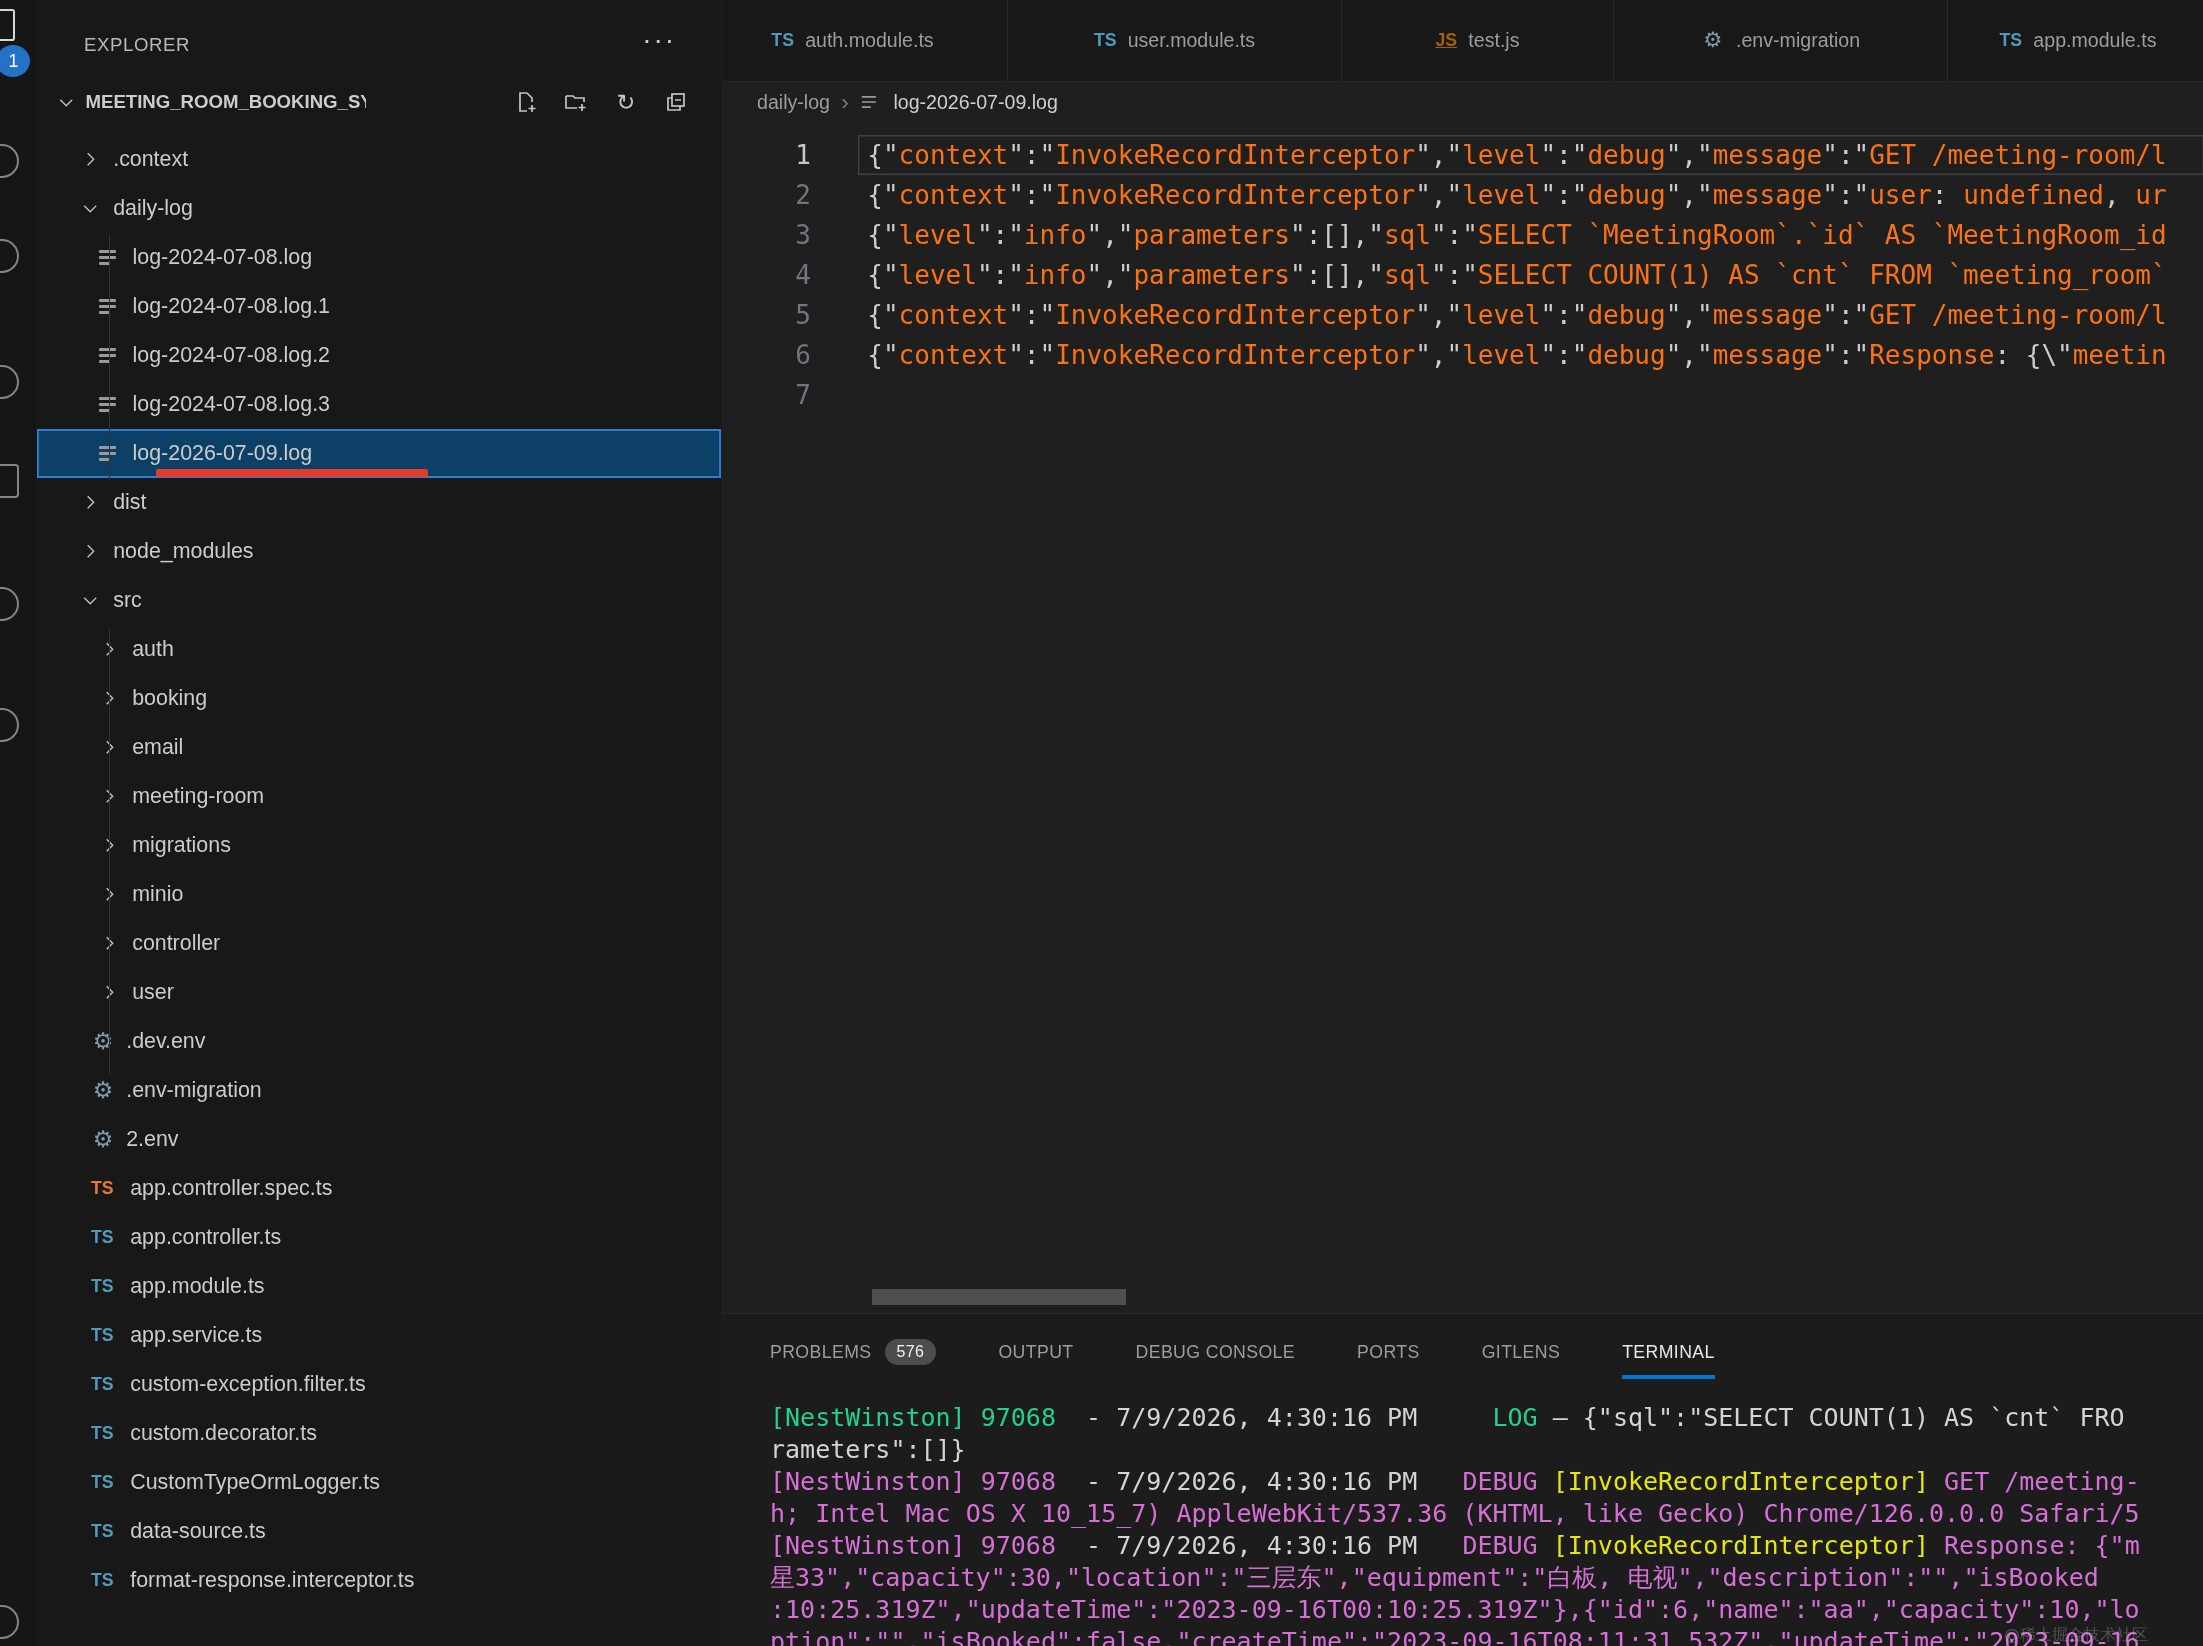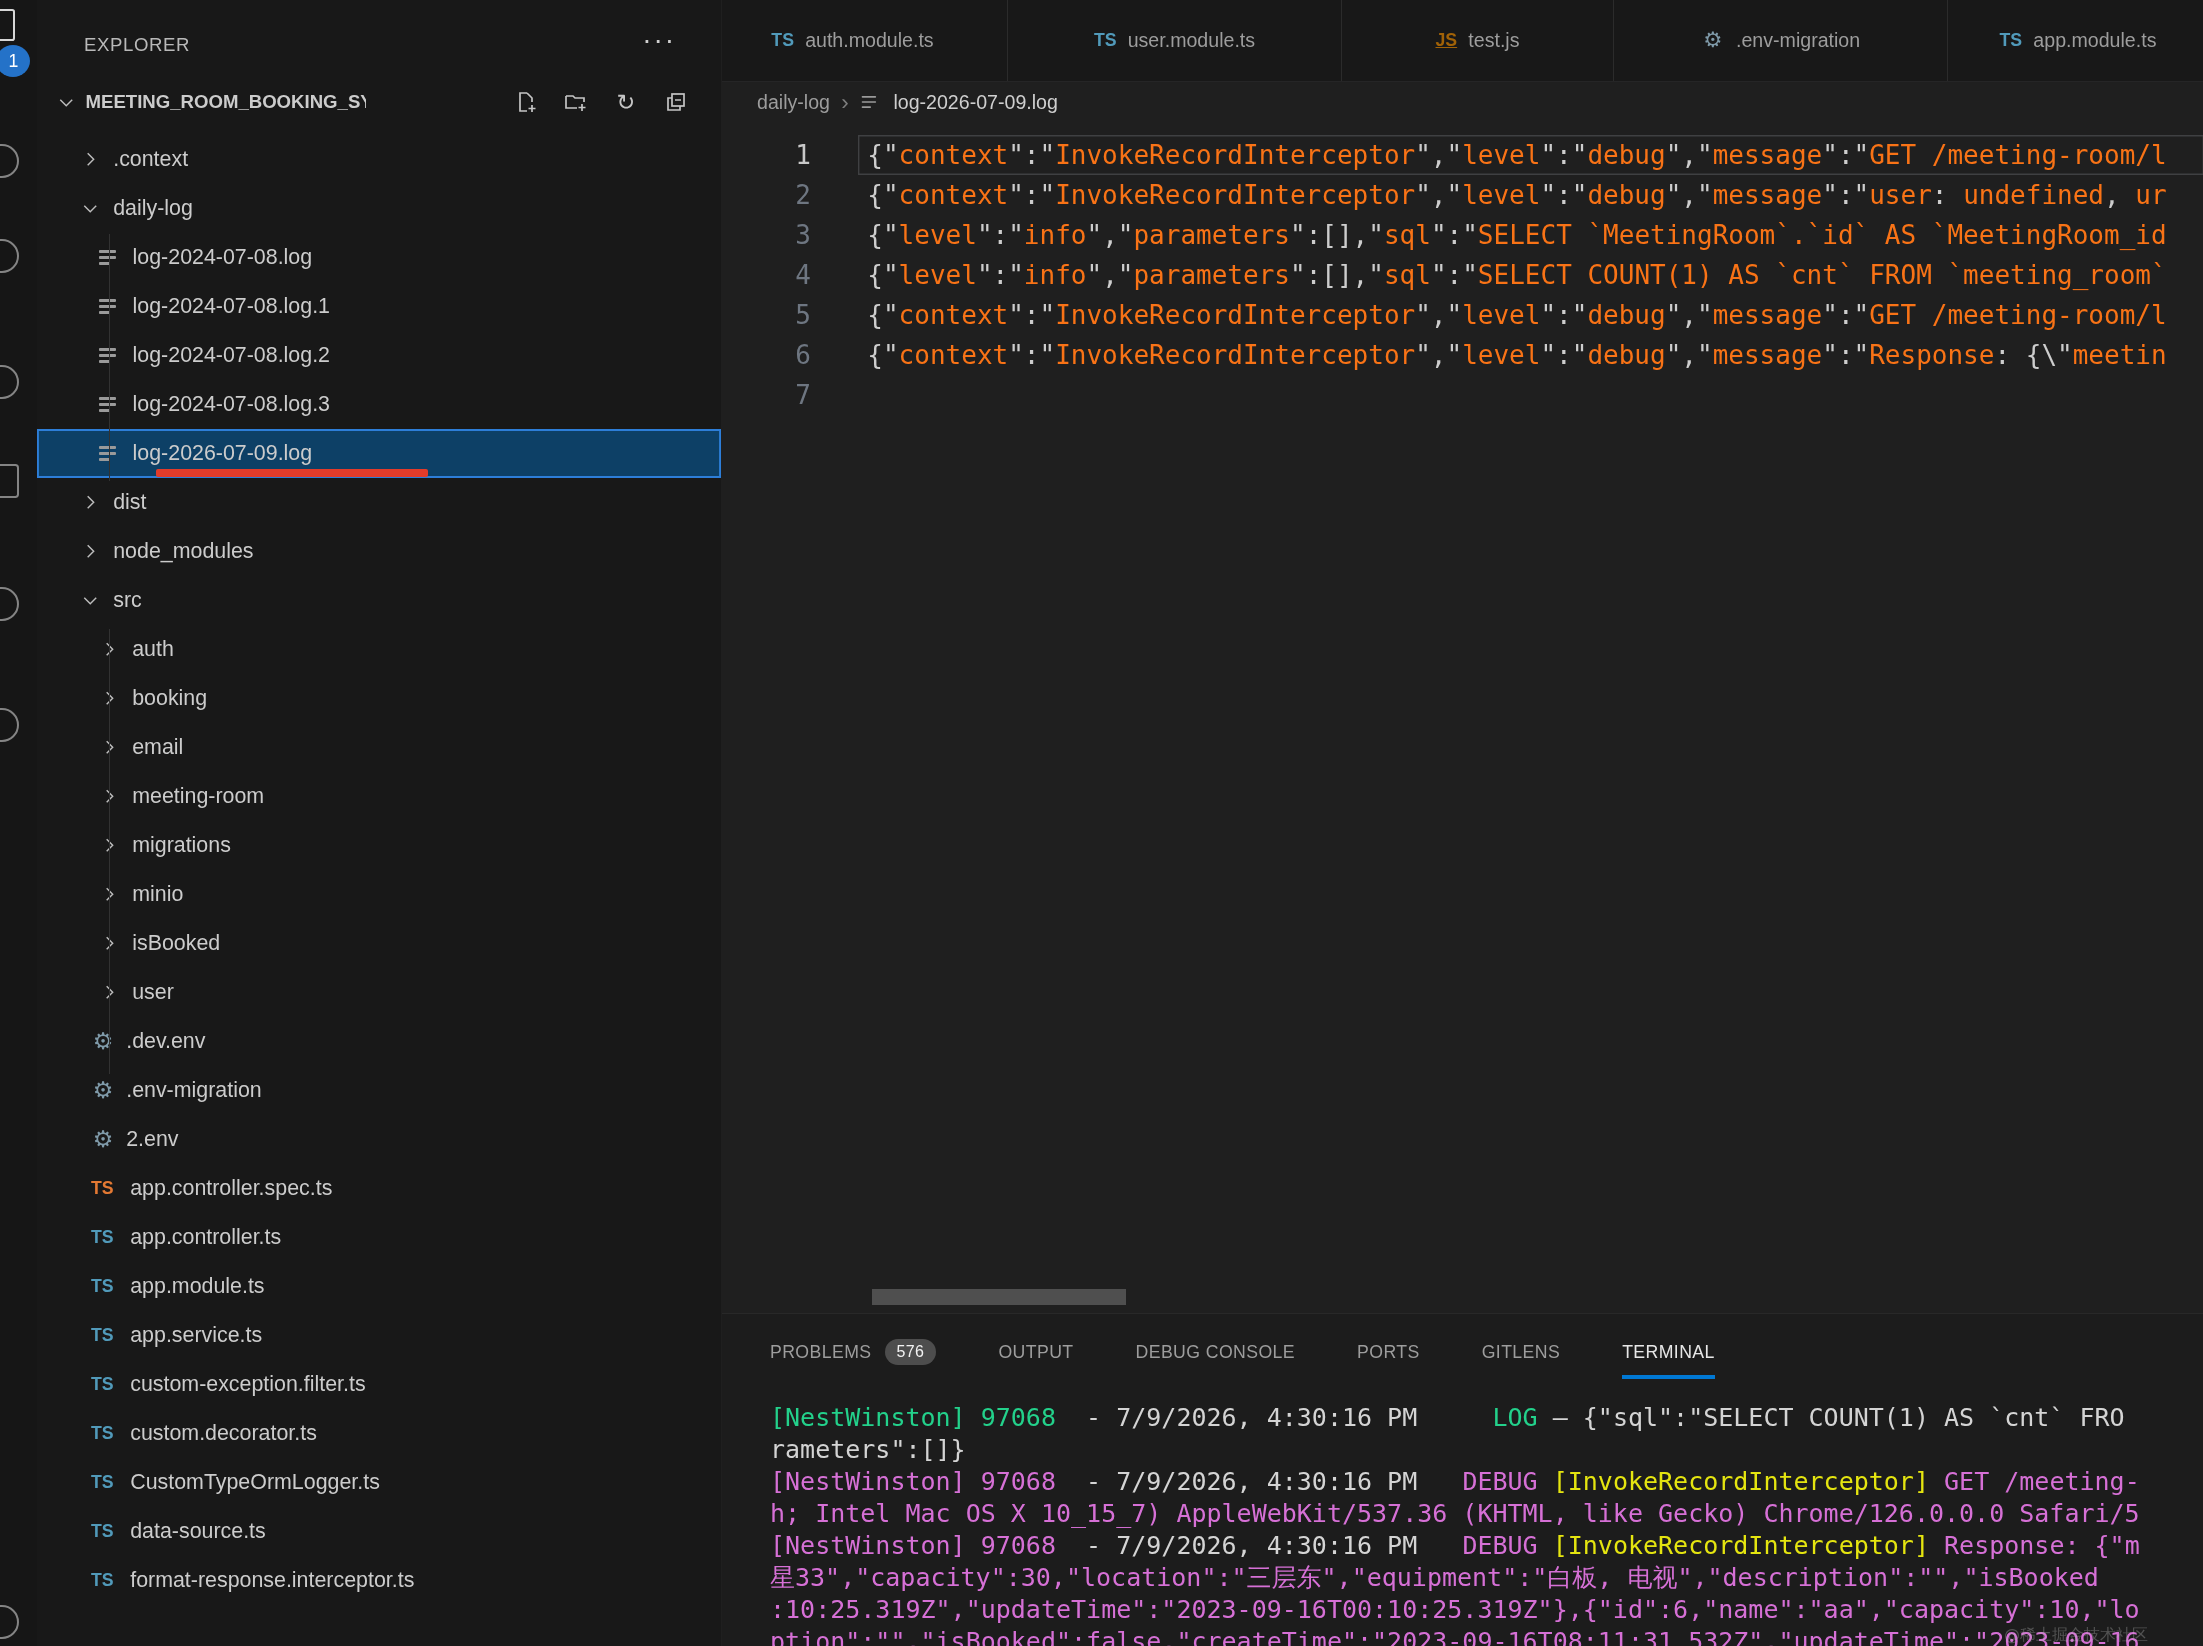--- a/index.html
+++ b/index.html
@@ -257,21 +257,21 @@
             </svg>
           </span>
           <span class="lbl">minio</span>
         </div>
         <div class="row folder lv1">
           <span class="chev">
             <svg viewBox="0 0 24 24">
               <path d="M9 5l7 7-7 7"></path>
             </svg>
           </span>
-          <span class="lbl">isBooked</span>
+          <span class="lbl">controller</span>
         </div>
         <div class="row folder lv1">
           <span class="chev">
             <svg viewBox="0 0 24 24">
               <path d="M9 5l7 7-7 7"></path>
             </svg>
           </span>
           <span class="lbl">user</span>
         </div>
         <div class="row file lv0">

